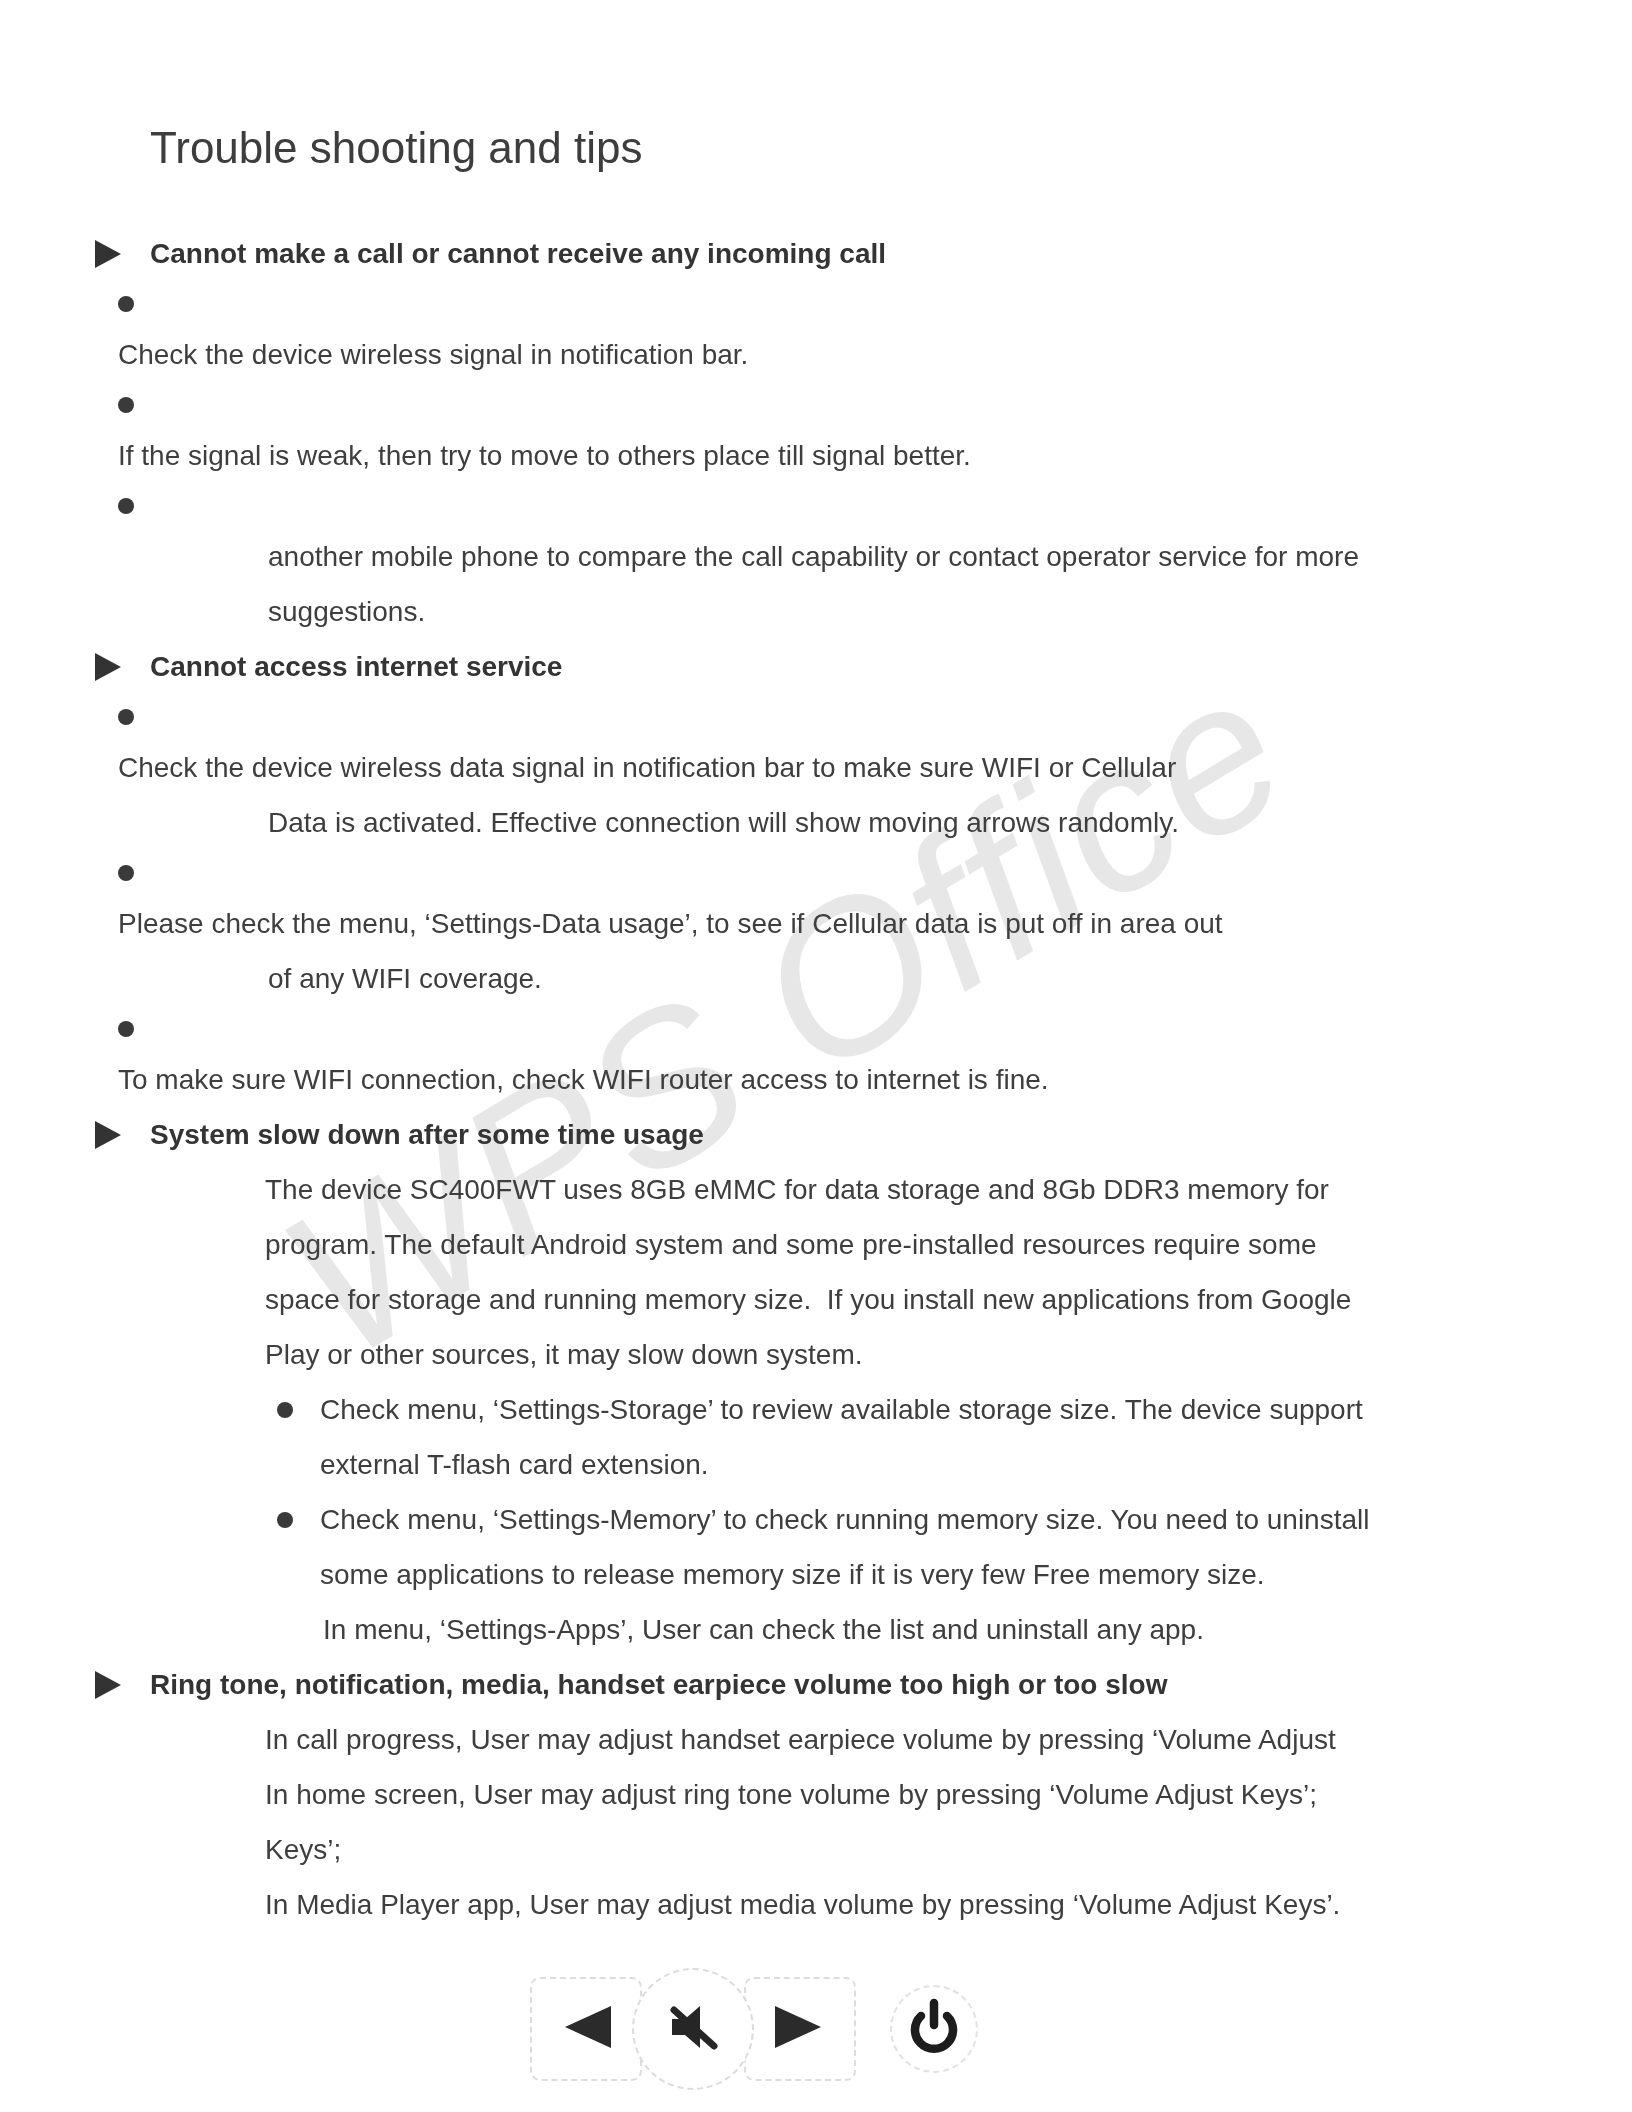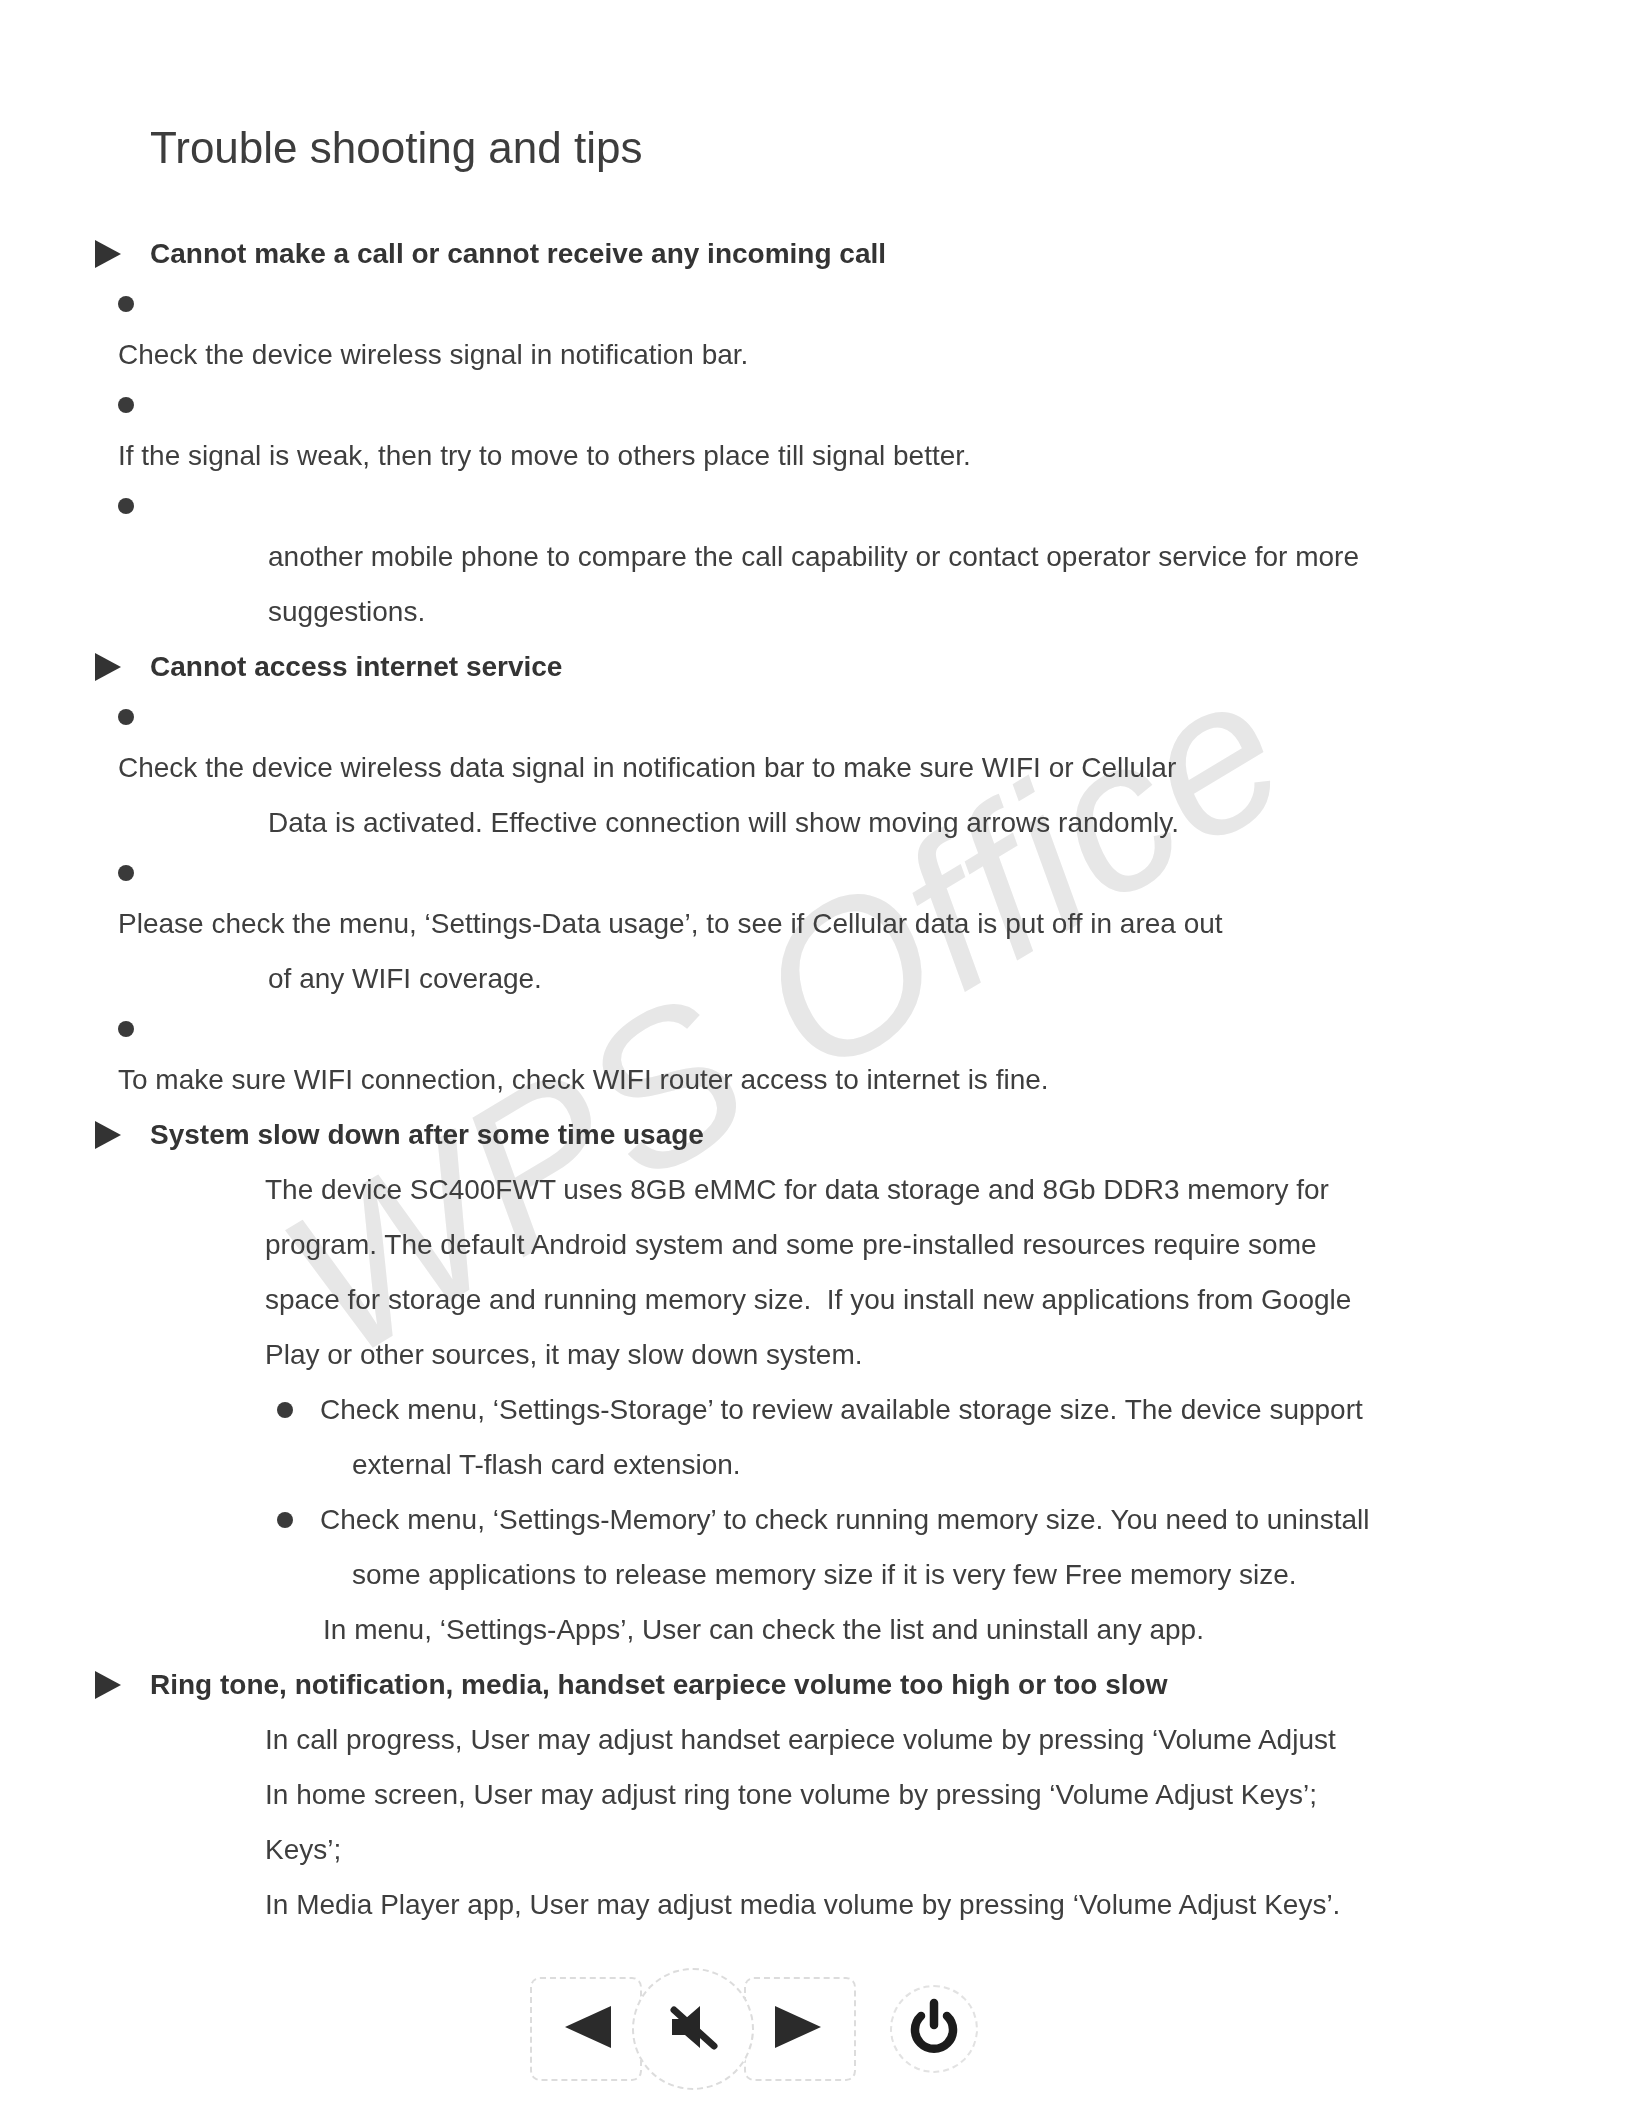--- a/index.html
+++ b/index.html
@@ -23,21 +23,21 @@
     margin:0 0 48px 150px;
     font-size:44px; line-height:60px; font-weight:400; color:#3d3d3d;
   }
   .line { display:flex; line-height:55px; font-size:28px; }
   .txt  { white-space:pre; }
   .h-line { padding-left:95px; font-weight:bold; color:#343434;text-align:center; }
   .marker-h { flex:0 0 55px; display:flex; align-items:center; }
   .b1-first { padding-left:118px;flex-direction:column; }
   .b1-cont  { padding-left:268px; }
   .b2-first { padding-left:277px;text-align:right; }
-  .b2-cont  { padding-left:320px;margin-left:32px; }
+  .b2-cont  { padding-left:320px; }
   .p1 { padding-left:265px; }
   .p2 { padding-left:323px; }
   .marker-b  { flex:0 0 46px; display:flex; align-items:center; }
   .marker-b2 { flex:0 0 43px; display:flex; align-items:center; }
   .dot { width:16px; height:16px; border-radius:50%; background:#3a3a3a; }
   .icons {
     margin:36px 0 0 530px;
     display:flex; align-items:center;
     position:relative; z-index:1;
   }

